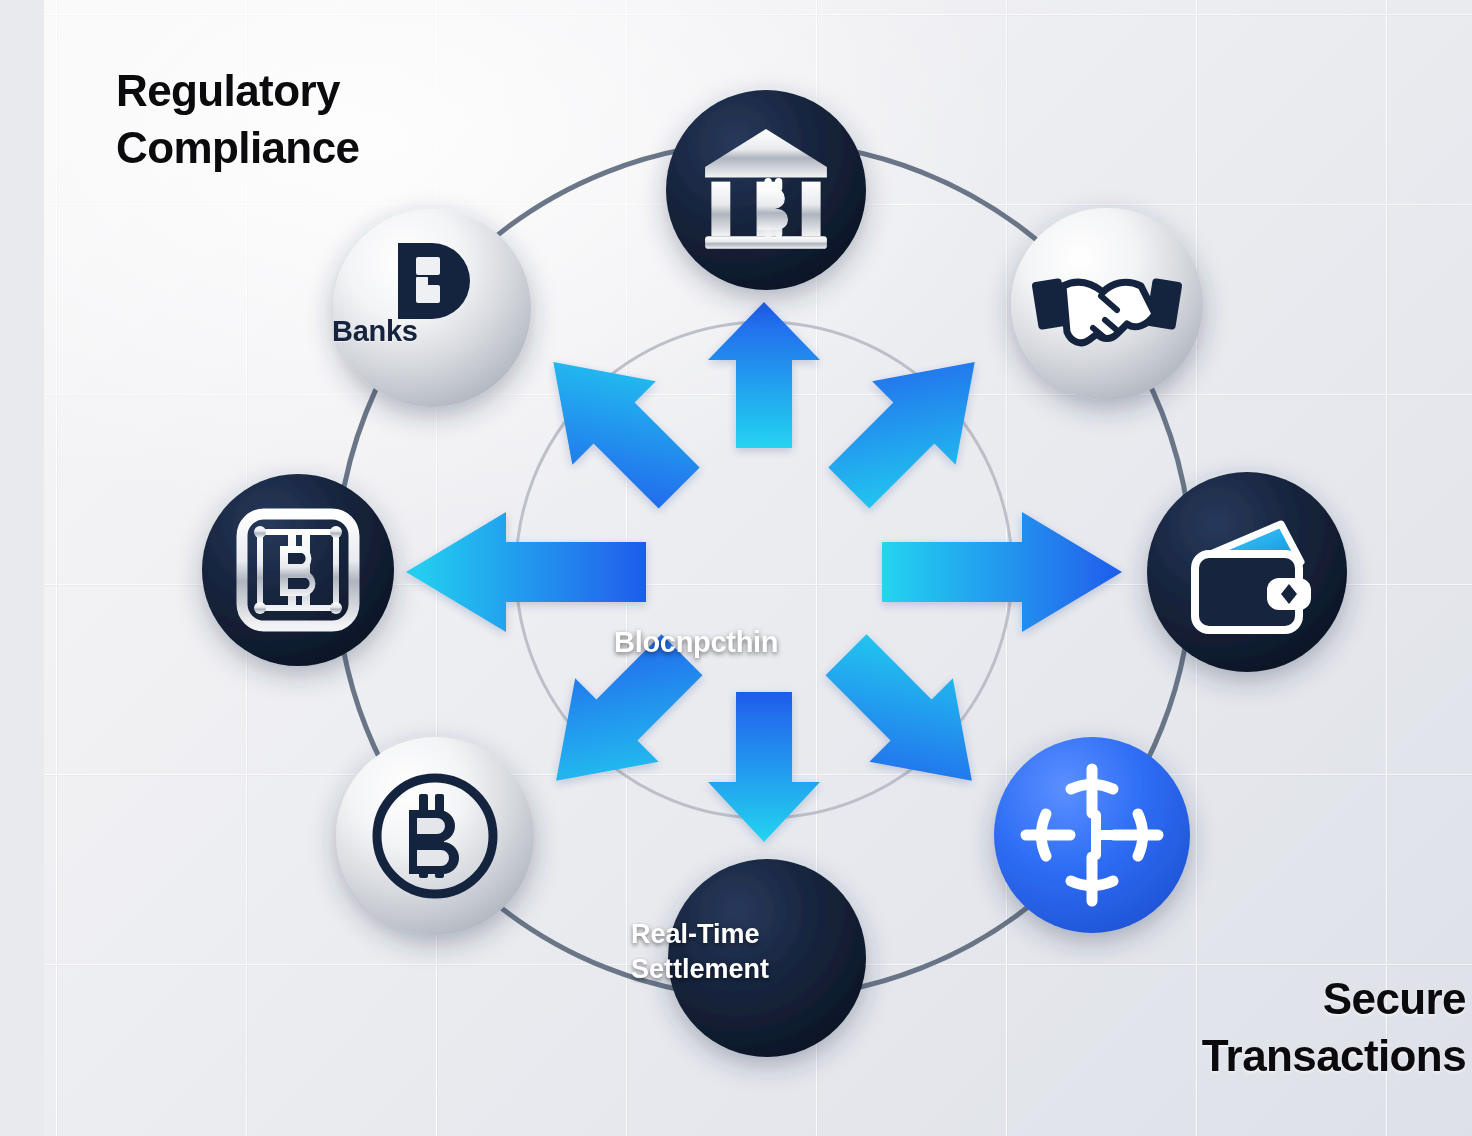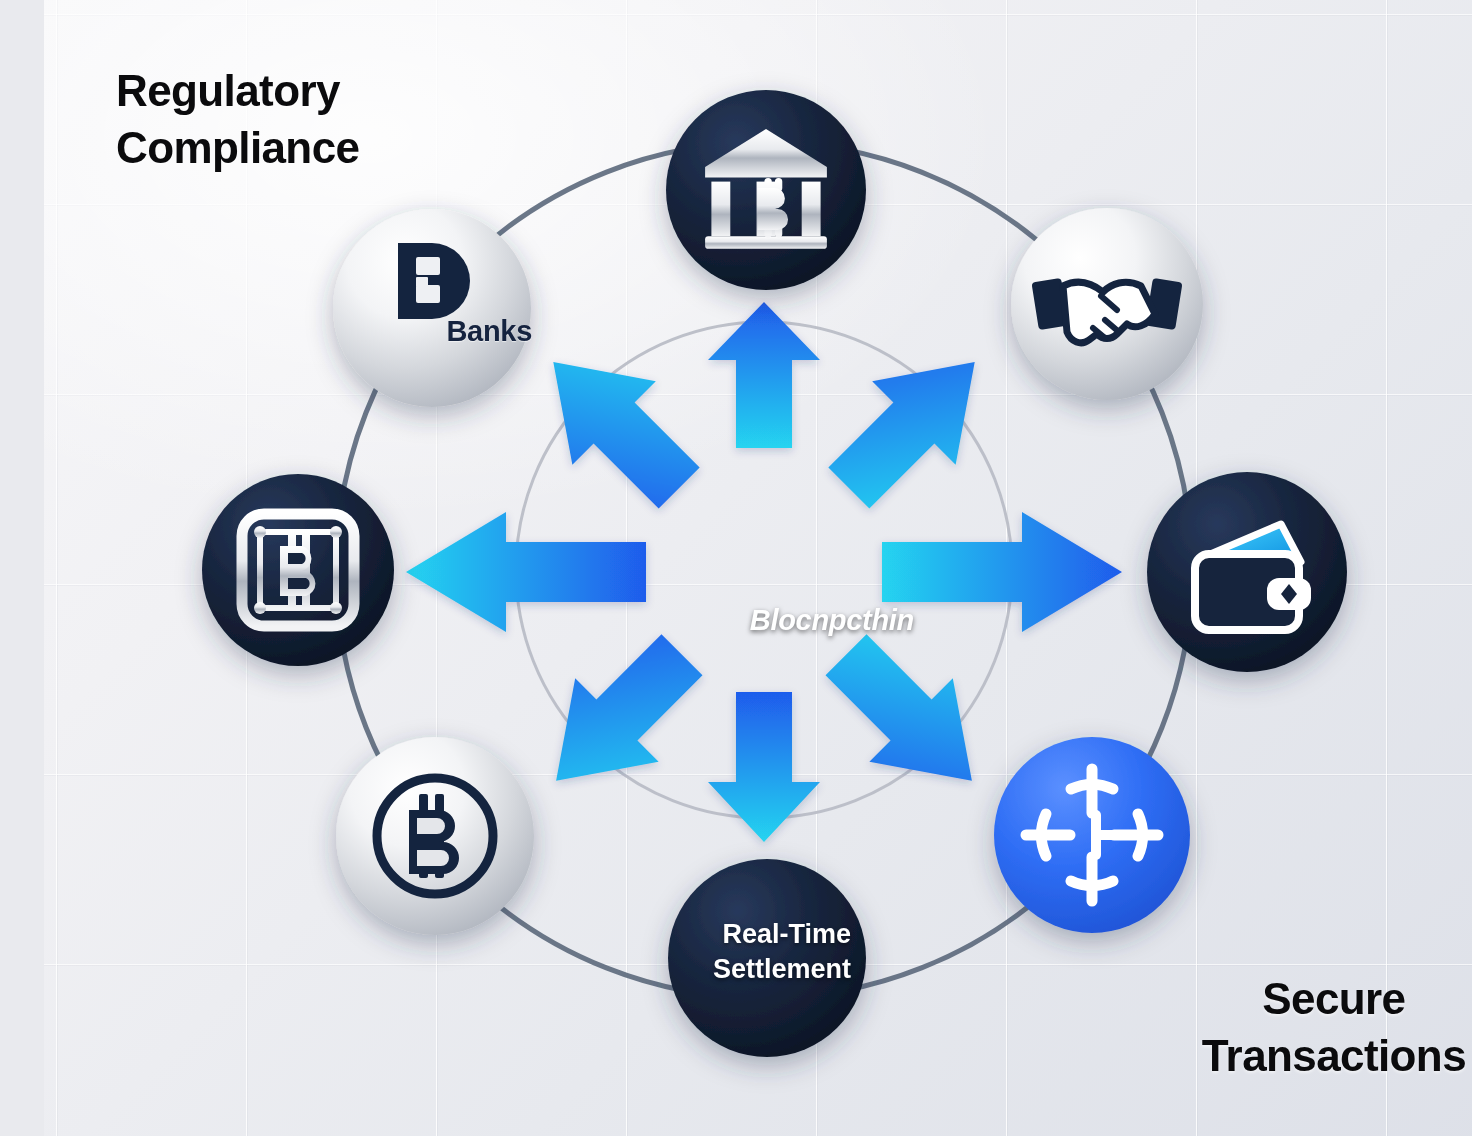--- a/index.html
+++ b/index.html
@@ -41,25 +41,25 @@
     position: absolute;
     font-weight: bold;
     font-size: 44px;
     line-height: 1.30;
     color: #0b0b0d;
     letter-spacing: -0.6px;
     text-shadow: 0 2px 3px rgba(255,255,255,0.55);
     white-space: pre-line;
   }
   #label-tl { left: 72px; top: 62px; text-align: left; }
-  #label-br { right: 50px; bottom: 52px; text-align: center; }
+  #label-br { right: 50px; bottom: 52px; text-align: right; }
 
   .node-label {
     position: absolute;
-    text-align: right;
+    text-align: left;
     font-weight: bold;
     pointer-events: none;
     white-space: pre-line;
   }
   .hub-label {
     color: #ffffff;
     font-size: 29px;
     letter-spacing: -0.3px;
     text-shadow: 0 2px 5px rgba(0,0,0,0.55);
   }
@@ -320,20 +320,20 @@
     </g>
 
   </svg>
 
   <div class="corner-label" id="label-tl">Regulatory
 Compliance</div>
 
   <div class="corner-label" id="label-br">Secure
 Transactions</div>
 
-  <div class="node-label hub-label" style="left: 570px; top: 604px; width: 300px; font-style: italic;">Blocnpcthin</div>
+  <div class="node-label hub-label" style="left: 570px; top: 626px; width: 300px;">Blocnpcthin</div>
 
   <div class="node-label light-label" style="left: 288px; top: 315px; width: 200px;">Banks</div>
 
   <div class="node-label dark-label" style="left: 587px; top: 917px; width: 220px;">Real-Time
 Settlement</div>
 
 </div>
 
 </body></html>

